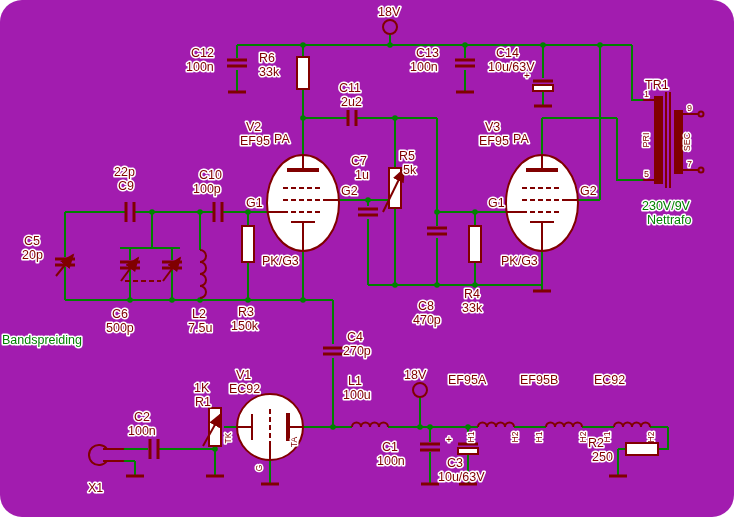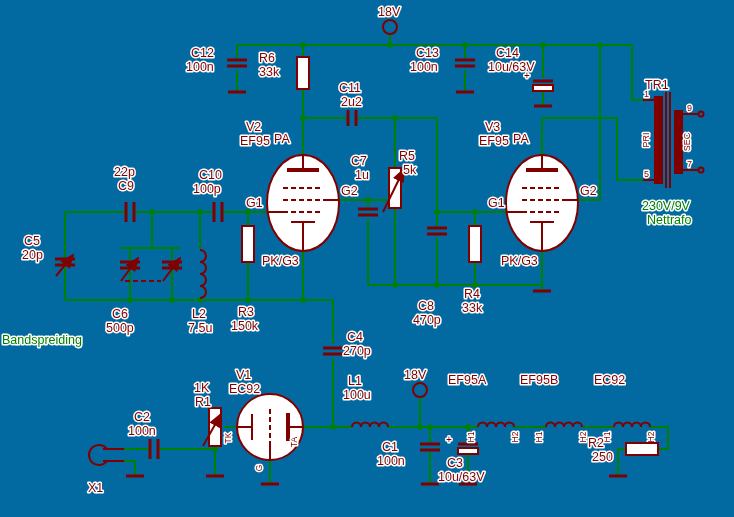--- a/index.html
+++ b/index.html
@@ -1,17 +1,17 @@
 <!DOCTYPE html>
 <html><head>
 <meta charset="utf-8">
 <style>
   html,body{margin:0;padding:0;background:#fff;}
-  #stage{position:relative;width:734px;height:517px;background:#0369a1;overflow:hidden;
-         font-family:"Liberation Sans",sans-serif;}
+  #stage{position:relative;width:734px;height:517px;background:#a21caf;overflow:hidden;
+         font-family:"Liberation Sans",sans-serif;border-radius:22px;}
   svg{display:block;}
   .w{stroke:#008000;stroke-width:2;fill:none;}
   .c{stroke:#800000;stroke-width:2;fill:none;}
   .cp{stroke:#800000;stroke-width:3;fill:none;}
   .rz{fill:#ffffff;stroke:#800000;stroke-width:2;}
   .solid{fill:#800000;stroke:none;}
   .dot{fill:#008000;stroke:none;}
   .gnd{stroke:#800000;stroke-width:3;fill:none;}
   .dash{stroke-dasharray:5 3;}
   text{font-family:"Liberation Sans",sans-serif;font-size:12.5px;fill:#800000;

